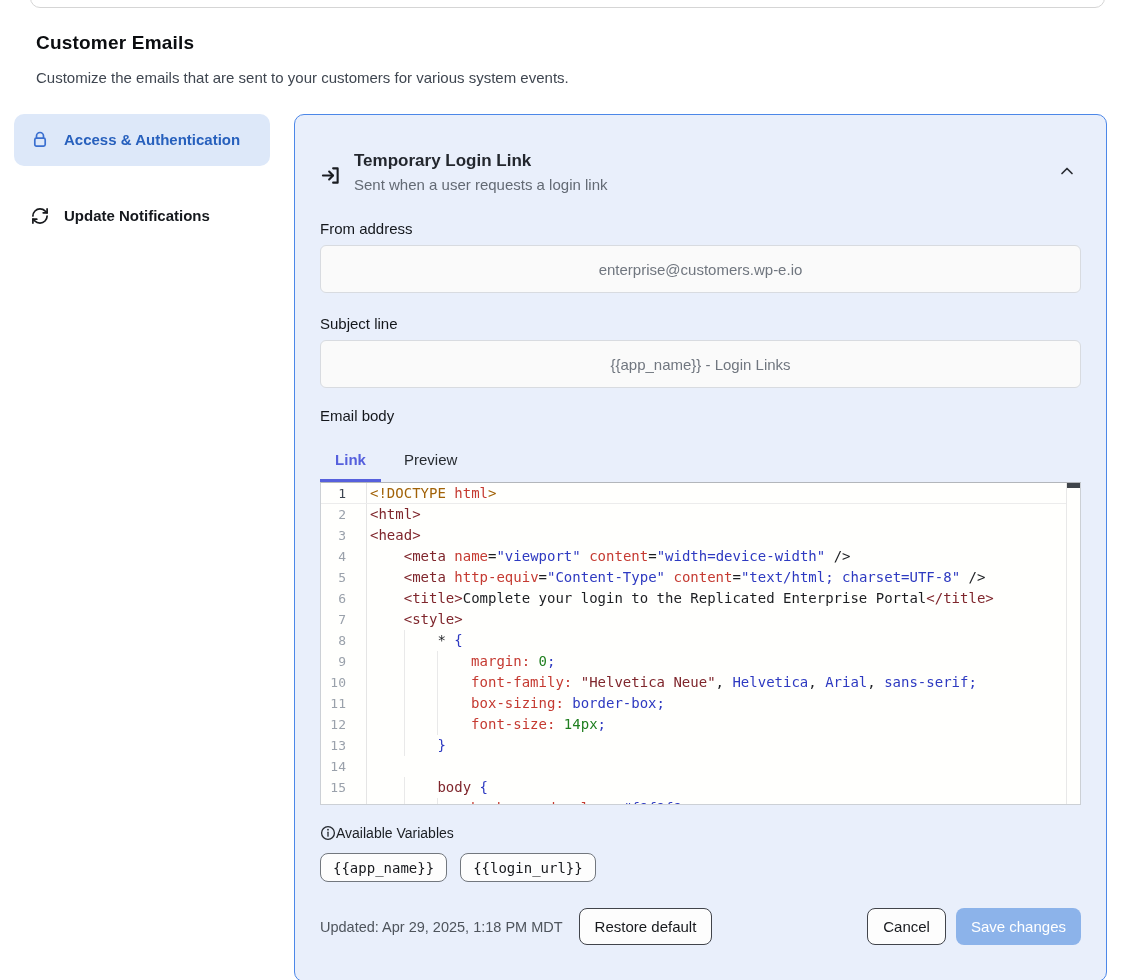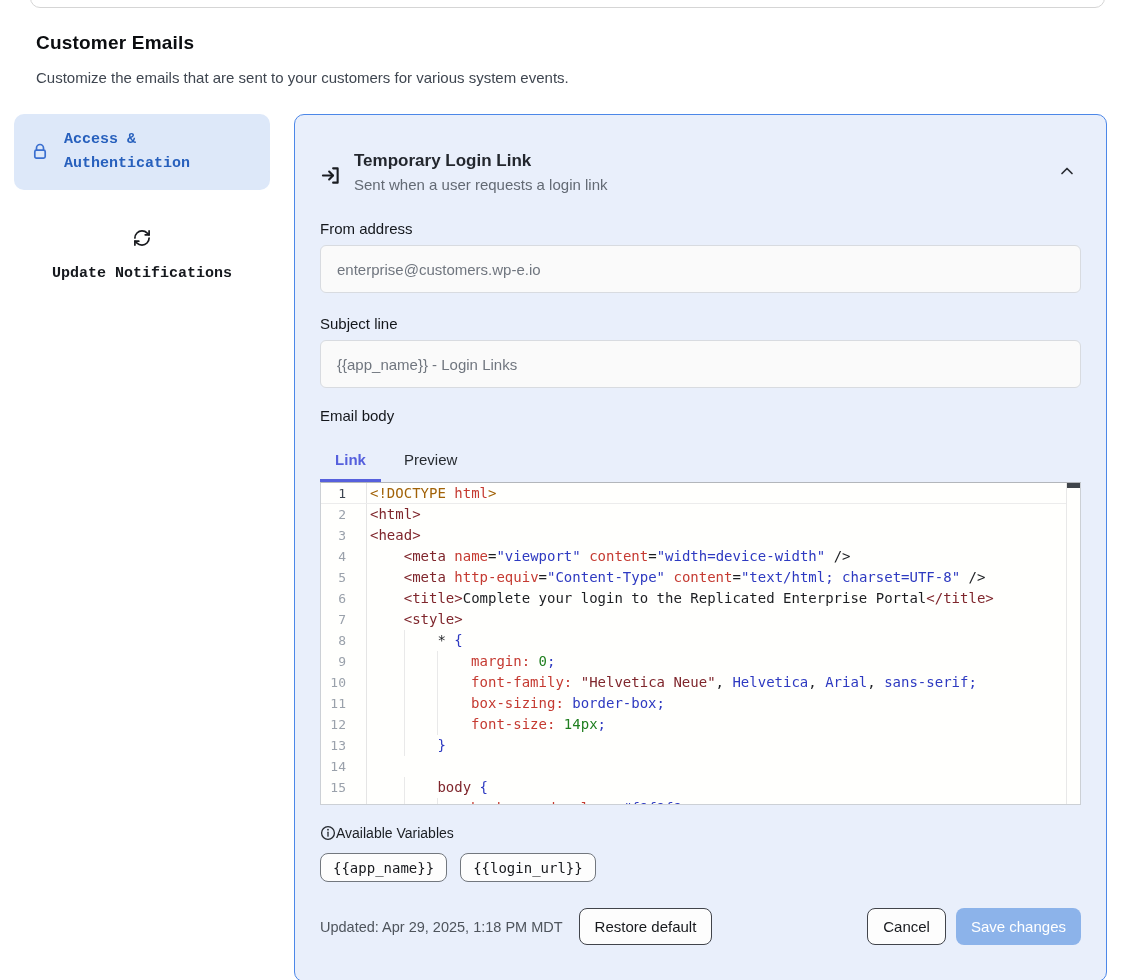--- a/index.html
+++ b/index.html
@@ -10,40 +10,40 @@
   
   .top-edge { position:absolute; top:-20px; left:30px; width:1075px; height:28px;
     border:1px solid #d5d5d5; border-radius:10px; background:#fff; }
 
   .page-title { margin:32px 0 0 36px; font-size:19px; font-weight:700; color:#0b0d10; letter-spacing:.2px; }
   .page-desc { margin:15px 0 0 36px; font-size:15px; color:#3f4650; }
 
   .content { display:flex; margin:28px 21px 0 14px; align-items:flex-start; }
 
   
-  .sidebar { width:256px; flex:0 0 256px;font-family:Liberation Mono, monospace; }
+  .sidebar { width:256px; flex:0 0 256px; }
   .side-item { display:flex; align-items:center; gap:14px; padding:14px 16px; border-radius:10px;
     font-size:15px; font-weight:600; cursor:pointer; }
   .side-item.active { background:#dde8f9; color:#2760bd; }
   .side-item .sicon { width:20px; height:20px; flex:0 0 20px; display:flex; align-items:center; }
-  .side-item.plain { margin-top:24px; color:#15181d;flex-direction:column; }
+  .side-item.plain { margin-top:24px; color:#15181d; }
   .side-item span.lbl { line-height:1.6; }
 
   
   .panel { flex:1; margin-left:24px; background:#e9effb; border:1.5px solid #4c87e8;
     border-radius:10px; padding:36px 25px; }
   .panel-head { display:flex; align-items:flex-start; gap:13px; margin-bottom:27px; position:relative; }
   .panel-head .picon { margin-top:14px; }
   .p-title { font-size:17px; font-weight:700; color:#23272e; }
   .p-sub { font-size:15px; color:#636a74; margin-top:5px;text-align:center; }
   .collapse-btn { position:absolute; right:2px; top:10px; background:none; border:none; cursor:pointer; padding:4px; }
 
   .f-label { font-size:15px; color:#14171c; margin-bottom:8px; }
   .t-input { width:100%; height:48px; background:#fafafa; border:1px solid #d8dbe0; border-radius:6px;
-    padding:0 16px; font-size:15px; color:#70767f; font-family:"Liberation Sans", sans-serif; }
+    padding:0 16px; font-size:15px; color:#70767f; font-family:"Liberation Sans", sans-serif;text-align:center; }
   .mb22 { margin-bottom:22px; } .mb19 { margin-bottom:19px; }
 
   
   .tabs { display:flex; margin-bottom:3px; }
   .tab { font-size:15px; color:#272b31; padding:8px 0 11px; cursor:pointer; position:relative; }
   .tab.t-edit { width:61px; text-align:center; font-weight:700; color:#5660dd; }
   .tab.t-edit::after { content:""; position:absolute; left:0; right:0; bottom:-3px; height:3px; background:#5660dd; }
   .tab.t-preview { padding-left:23px; padding-right:23px; }
 
   

